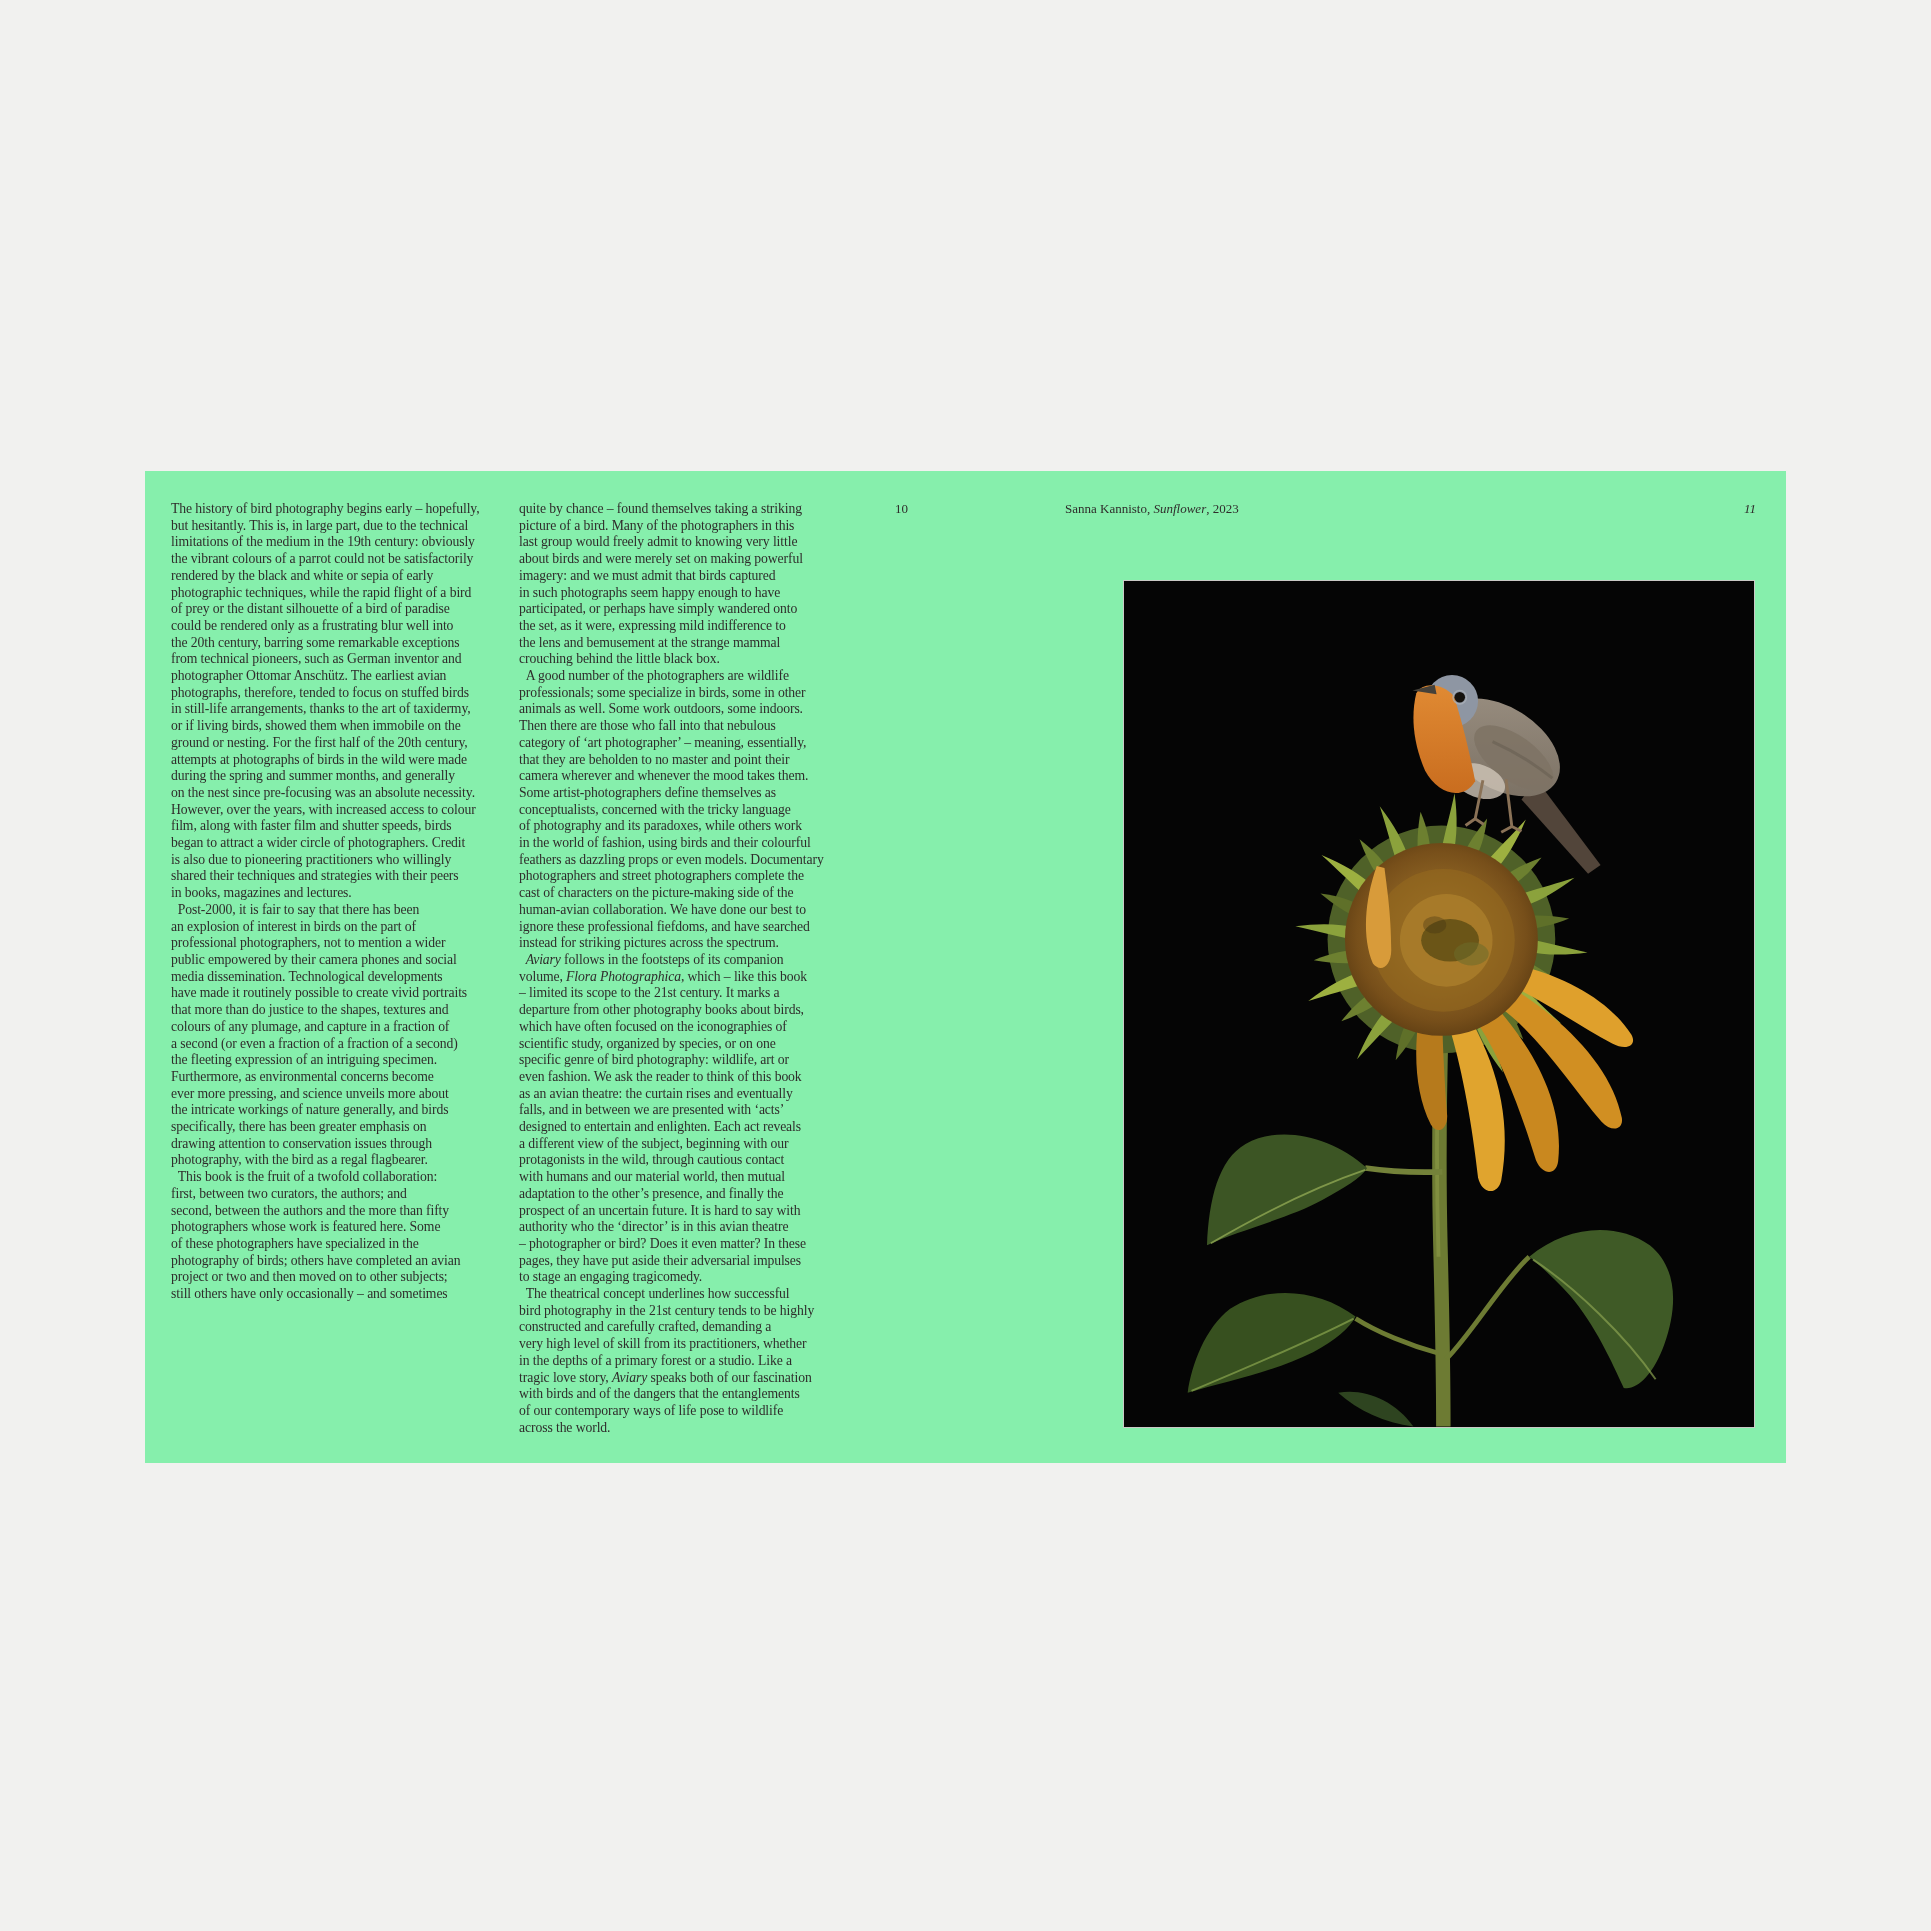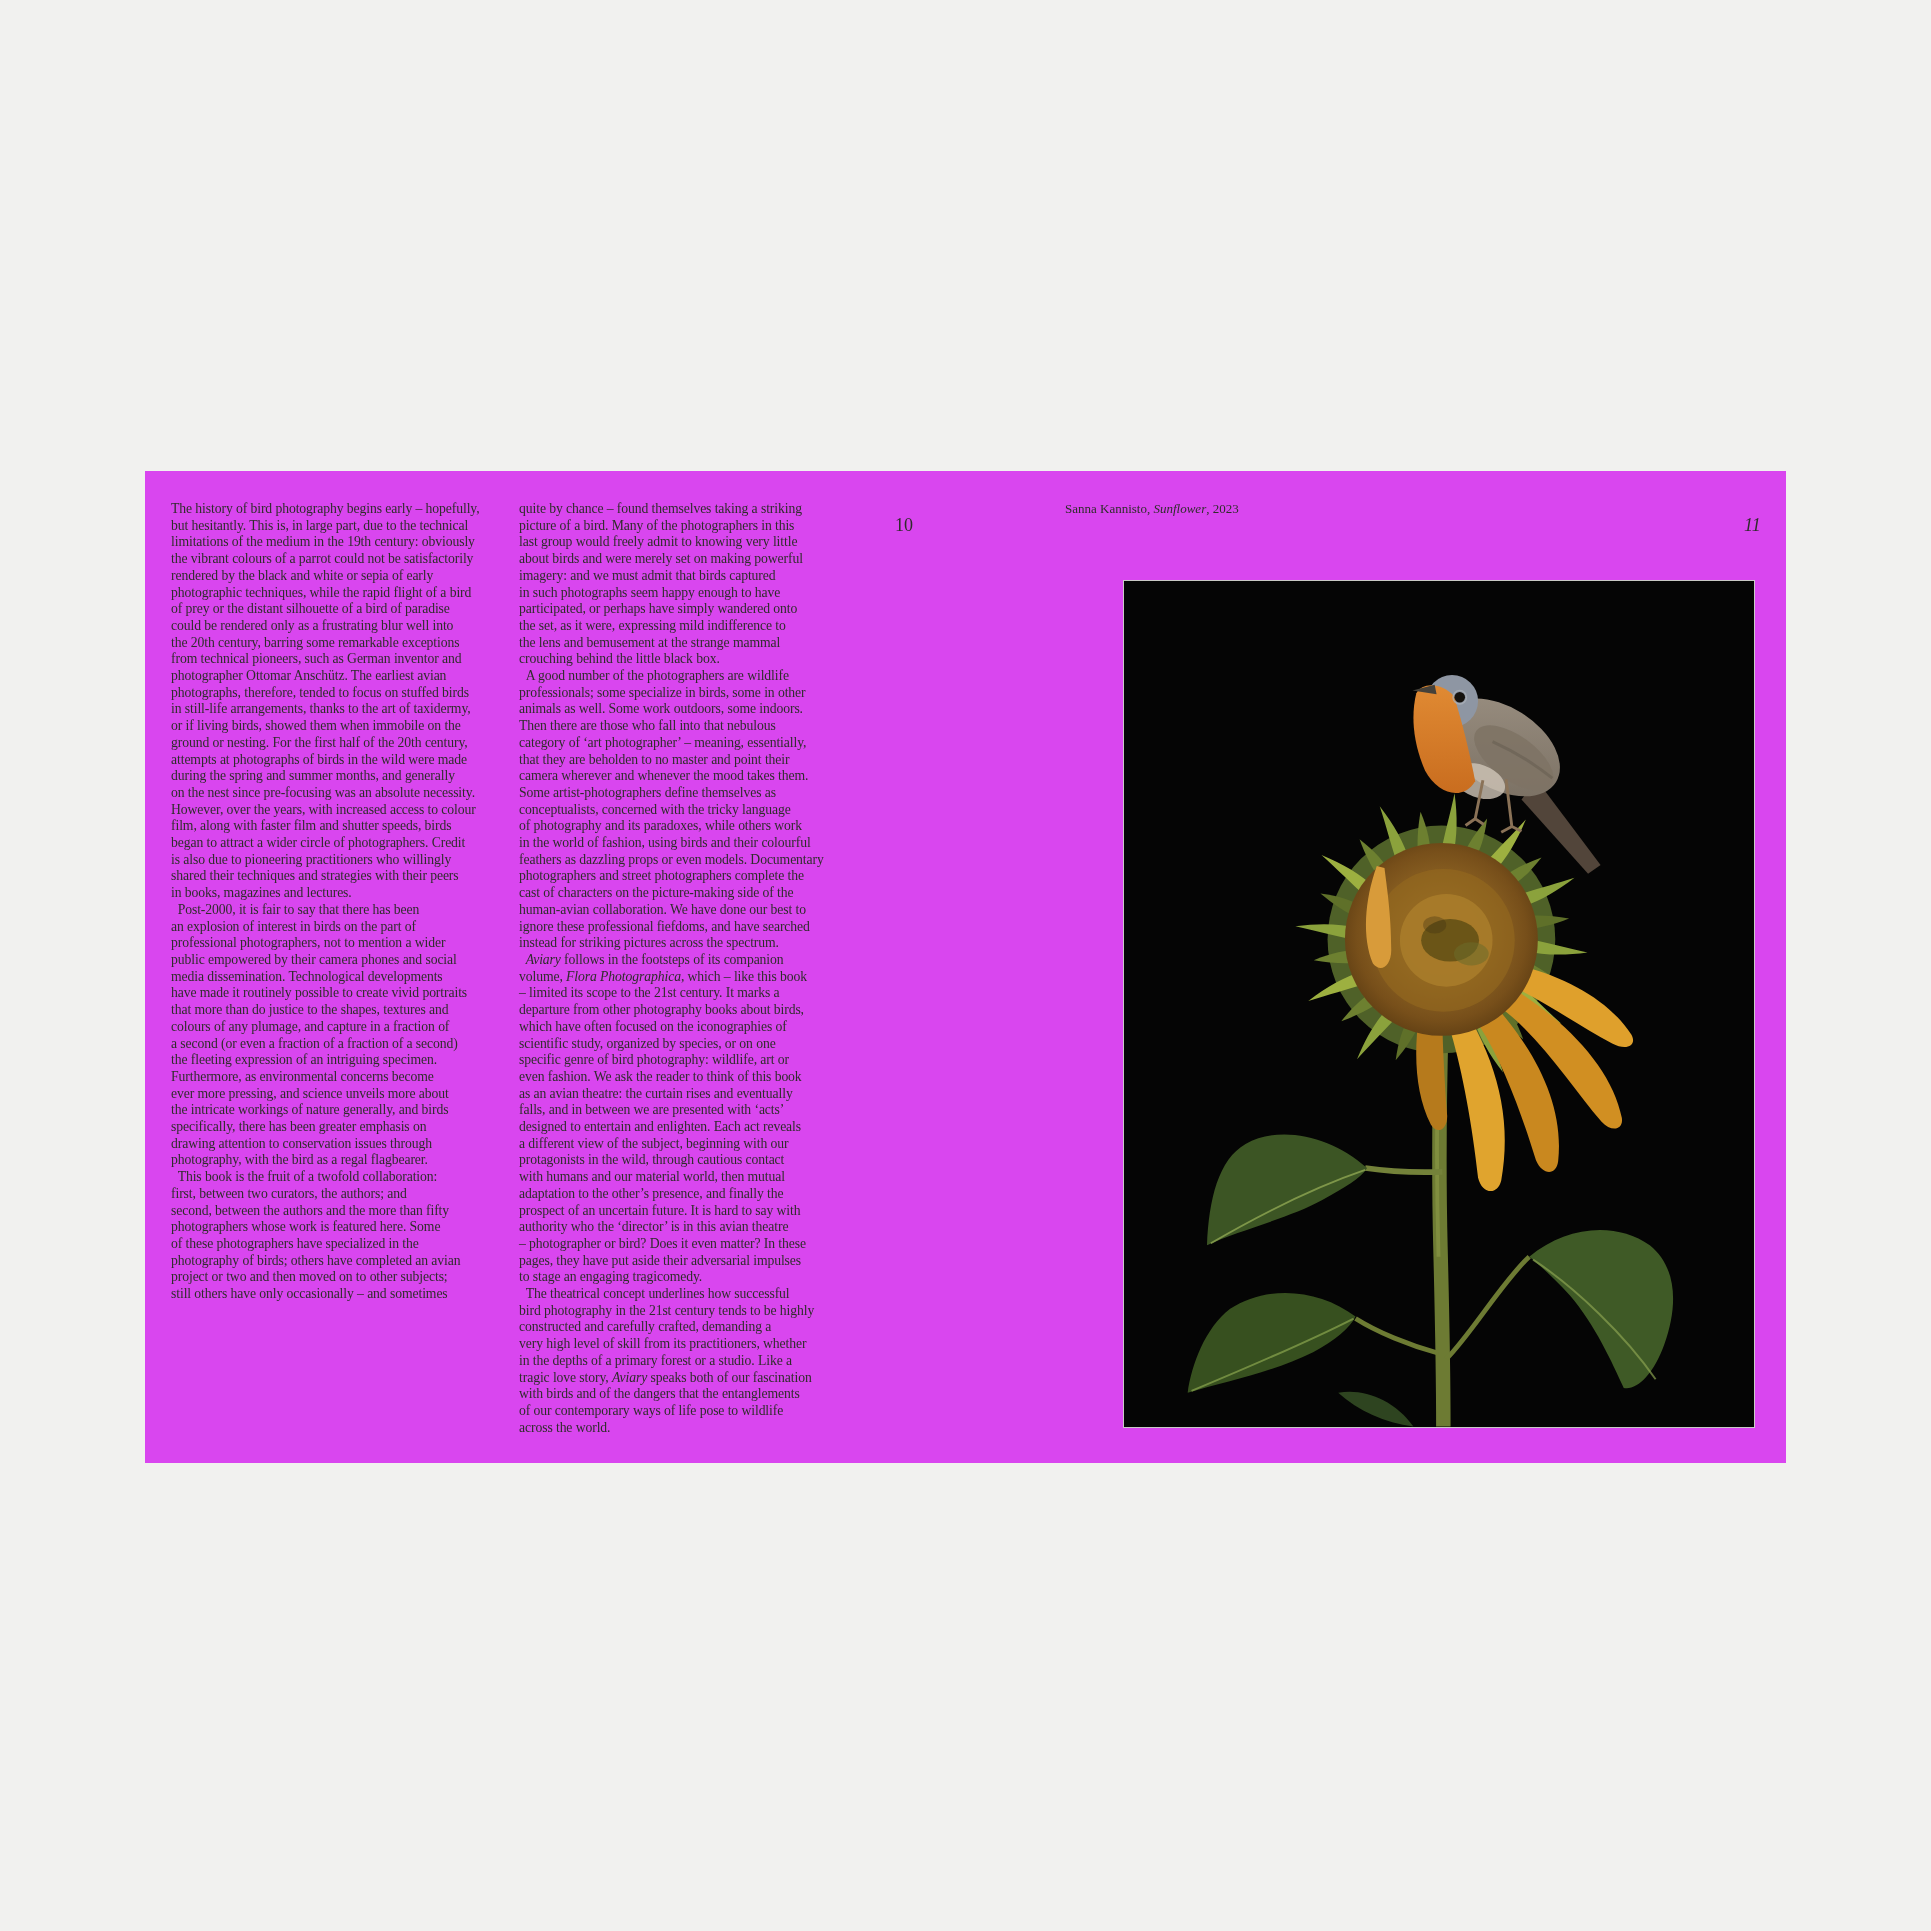--- a/index.html
+++ b/index.html
@@ -6,35 +6,35 @@
   body{
     width:1931px;height:1931px;
     background:#f1f1ef;
     position:relative;
     overflow:hidden;
     font-family:"Liberation Serif", serif;
   }
   .spread{
     position:absolute;left:145px;top:471px;
     width:1641px;height:992px;
-    background:#d946ef;
+    background:#86efac;
   }
   .textcol{
     position:absolute;top:30px;width:359px;
     font-size:13.7px;line-height:16.7px;color:#2f2d2b;
     white-space:pre-wrap;tab-size:2;
     letter-spacing:-0.1px;
   }
   .col1{left:26px;}
   .col2{left:374px;}
   .line{white-space:pre-wrap;}
   .line em{font-style:italic;margin-top:16px;}
   .folio{
-    position:absolute;top:46px;
-    font-size:18px;line-height:16.7px;color:#2f2d2b;
+    position:absolute;top:30px;
+    font-size:13px;line-height:16.7px;color:#2f2d2b;
   }
   .folio-left{left:750px;}
   .folio-right{left:1599px;font-style:italic;}
   .caption{
     position:absolute;left:920px;top:30px;
     font-size:13px;line-height:16.7px;color:#2f2d2b;
   }
   .caption em{font-style:italic;font-weight:400;}
   .photo{
     position:absolute;left:979px;top:110px;

